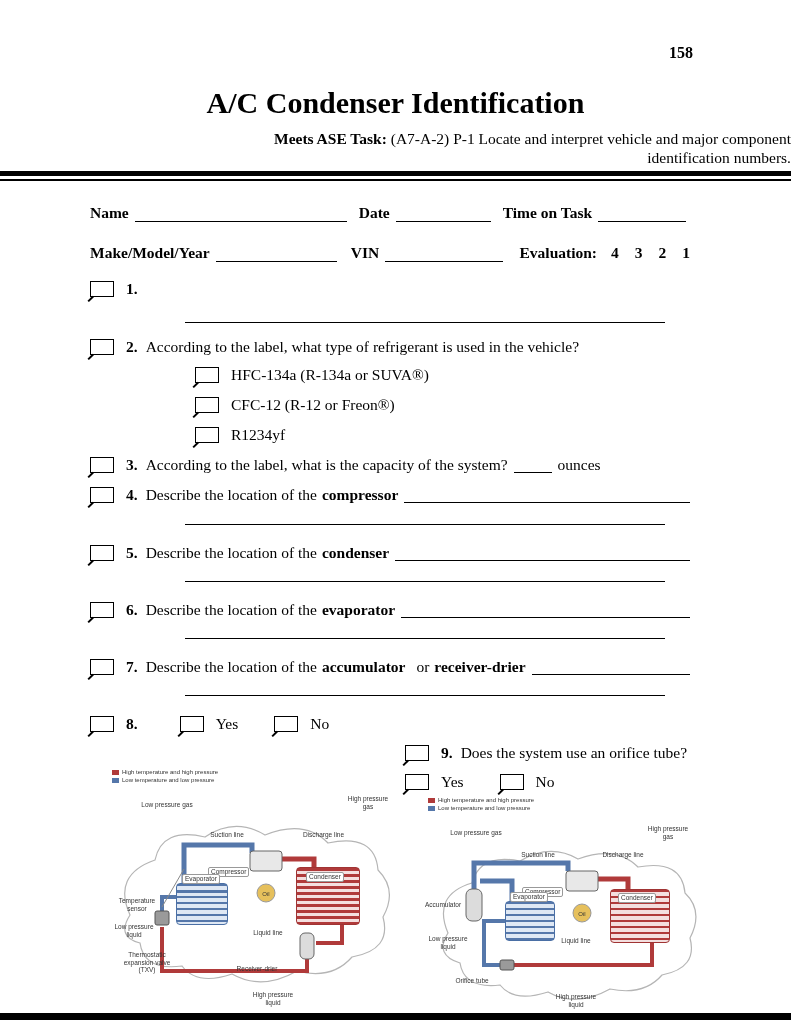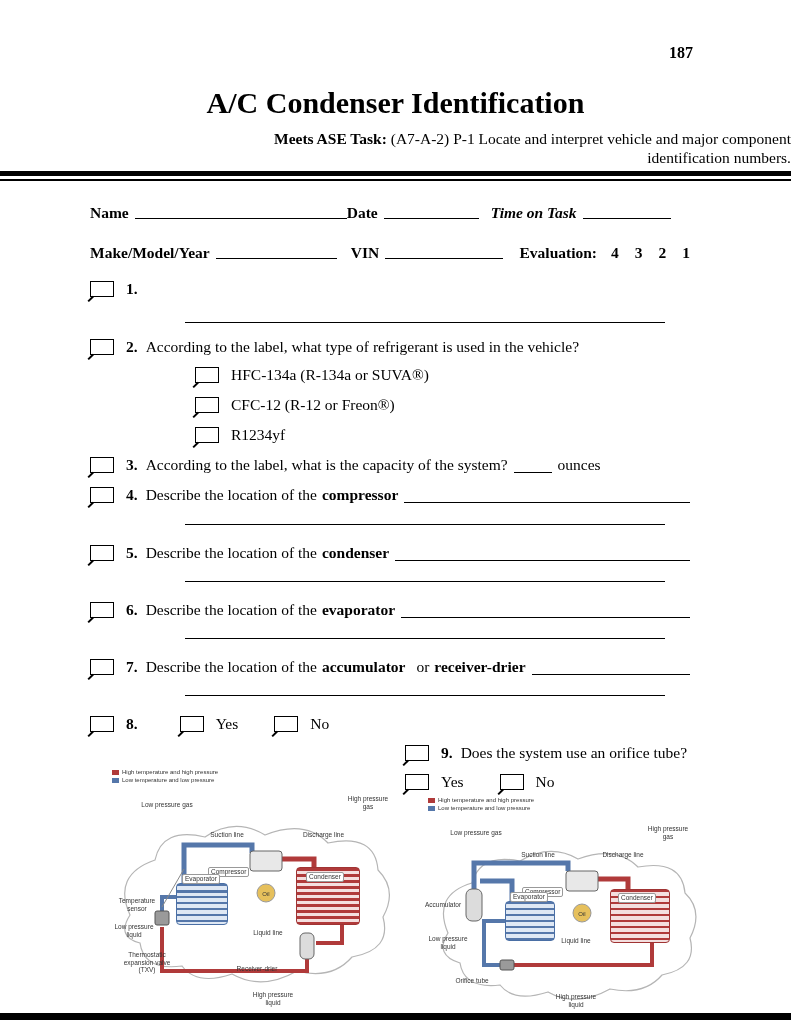--- a/index.html
+++ b/index.html
@@ -12,21 +12,21 @@
   .title { position:absolute; top:86px; left:0; width:100%; text-align:center;
            font-size:30px; font-weight:bold; }
   .subtitle { position:absolute; top:129px; left:0; width:100%; text-align:right;
               font-size:15.5px; line-height:19px; }
   .subtitle b { font-weight:bold; }
   .rule-thick { position:absolute; top:171px; left:0; width:100%; height:5px; background:#000; }
   .rule-thin  { position:absolute; top:179px; left:0; width:100%; height:1.5px; background:#000; }
   .rule-bottom{ position:absolute; top:1013px; left:0; width:100%; height:7px; background:#000; }
 
   .content { position:absolute; top:200px; left:90px; width:600px; font-size:15.5px; }
-  .row { position:absolute; left:0; display:flex; align-items:flex-start; white-space:nowrap; }
+  .row { position:absolute; left:0; display:flex; align-items:flex-end; white-space:nowrap; }
   .lbl { font-weight:bold; }
   .blank { display:inline-block; border-bottom:1.2px solid #000; height:15px; }
 
   .qrow { position:absolute; left:0; display:flex; align-items:center; white-space:nowrap; }
   .cb { width:24px; height:16px; border:1.6px solid #000; margin-right:12px; flex:none;
         position:relative; background:#fff; }
   .cb::after { content:""; position:absolute; left:-4px; bottom:-3px; width:7px; height:1.5px;
                background:#000; transform:rotate(-45deg); }
   .qnum { font-weight:bold; margin-right:8px; }
   .qbold { font-weight:bold; margin-left:5px; }
@@ -48,38 +48,38 @@
   .coil-blue { border-color:#4a6fa5; background:repeating-linear-gradient(180deg,#5577aa 0 2.5px,#dfe8f4 2.5px 6px); }
   .coil-red  { border-color:#a03434; background:repeating-linear-gradient(180deg,#b03a3a 0 2.5px,#f4dfdf 2.5px 6px); }
   .dlbl { position:absolute; font-size:6.5px; line-height:7.5px; color:#333; text-align:center; display:block; }
   .tag { background:#fff; border:0.5px solid #999; padding:0 2px; border-radius:2px; }
 </style>
 </head>
 <body>
 
 <div class="page">
 
-  <div class="page-number">187</div>
+  <div class="page-number">158</div>
   <h1 class="title">A/C Condenser Identification</h1>
   <div class="subtitle">
     <b>Meets ASE Task:</b>
     <span>(A7-A-2) P-1  Locate and interpret vehicle and major component</span><br>
     <span>identification numbers.</span>
   </div>
   <div class="rule-thick"></div>
   <div class="rule-thin"></div>
 
   <div class="content">
 
     <div class="row" style="top:4px; width:600px;">
       <span class="lbl">Name</span>
       <span class="blank" style="width:212px; margin-left:6px;"></span>
-      <span class="lbl" style="">Date</span>
+      <span class="lbl" style="margin-left:12px;">Date</span>
       <span class="blank" style="width:95px; margin-left:6px;"></span>
-      <span class="lbl" style="margin-left:12px;font-style:italic;">Time on Task</span>
+      <span class="lbl" style="margin-left:12px;">Time on Task</span>
       <span class="blank" style="width:88px; margin-left:6px;"></span>
     </div>
 
     <div class="row" style="top:44px; width:600px;">
       <span class="lbl">Make/Model/Year</span>
       <span class="blank" style="width:125px; margin-left:6px;"></span>
       <span class="lbl" style="margin-left:14px;">VIN</span>
       <span class="blank" style="width:122px; margin-left:6px;"></span>
       <span class="lbl" style="margin-left:16px;">Evaluation:</span>
       <span class="lbl" style="margin-left:14px;">4</span>

